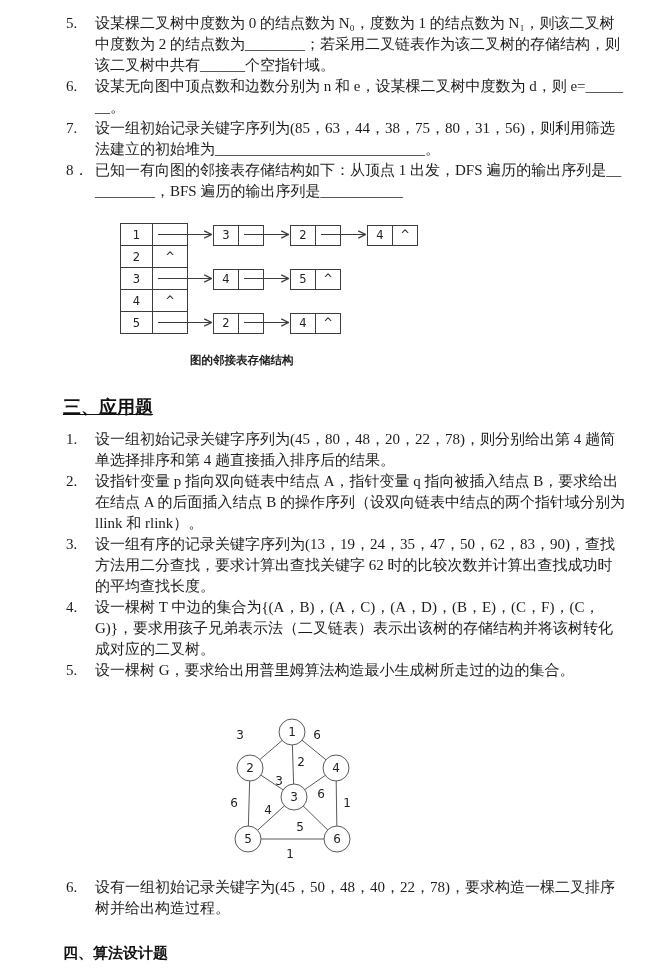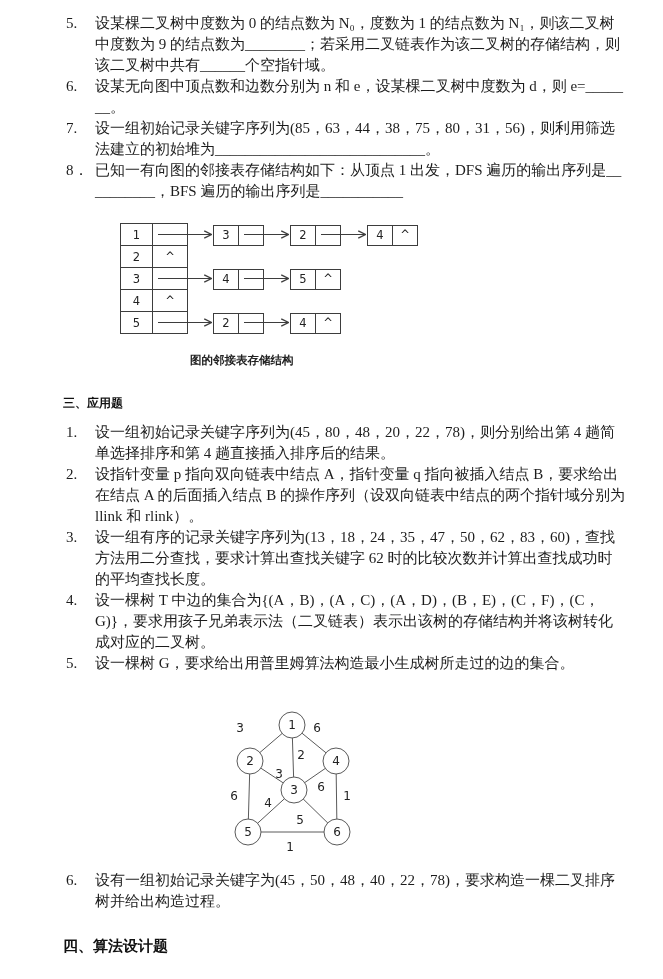--- a/index.html
+++ b/index.html
@@ -30,21 +30,21 @@
   .al-arrows { position:absolute; left:0; top:0; pointer-events:none; }
   .adj-caption {
     margin:17px 0 0 70px;
     font-family:"DejaVu Sans", sans-serif;
     font-weight:bold; font-size:11.5px; color:#222;
   }
 
   .sec-title-app {
     margin:27px 0 10px -3px;
     font-family:"DejaVu Sans", sans-serif;
-    font-weight:bold; font-size:12px; color:#111;
+    font-weight:bold; font-size:18px; color:#111;text-decoration:underline;
   }
   .sec-title-alg {
     margin:25px 0 16px -3px;
     font-family:"DejaVu Sans", sans-serif;
     font-weight:bold; font-size:15px; color:#111;
   }
 
   #graph-svg { display:block; margin:26px 0 8px 158px; }
   .g-line { stroke:#5a5a5a; stroke-width:1; }
   .g-node { fill:#ffffff; stroke:#5a5a5a; stroke-width:1; }
@@ -54,21 +54,21 @@
   }
 </style>
 </head>
 <body>
 
 <div class="doc">
 
   <ol class="qlist">
     <li class="qitem">
       <span class="qnum">5.</span>
-      <span class="qtext">设某棵二叉树中度数为 0 的结点数为 N₀，度数为 1 的结点数为 N₁，则该二叉树中度数为 9 的结点数为________；若采用二叉链表作为该二叉树的存储结构，则该二叉树中共有______个空指针域。</span>
+      <span class="qtext">设某棵二叉树中度数为 0 的结点数为 N₀，度数为 1 的结点数为 N₁，则该二叉树中度数为 2 的结点数为________；若采用二叉链表作为该二叉树的存储结构，则该二叉树中共有______个空指针域。</span>
     </li>
     <li class="qitem">
       <span class="qnum">6.</span>
       <span class="qtext">设某无向图中顶点数和边数分别为 n 和 e，设某棵二叉树中度数为 d，则 e=_______。</span>
     </li>
     <li class="qitem">
       <span class="qnum">7.</span>
       <span class="qtext">设一组初始记录关键字序列为(85，63，44，38，75，80，31，56)，则利用筛选法建立的初始堆为____________________________。</span>
     </li>
     <li class="qitem">
@@ -127,21 +127,21 @@
     <li class="qitem">
       <span class="qnum">1.</span>
       <span class="qtext">设一组初始记录关键字序列为(45，80，48，20，22，78)，则分别给出第 4 趟简单选择排序和第 4 趟直接插入排序后的结果。</span>
     </li>
     <li class="qitem">
       <span class="qnum">2.</span>
       <span class="qtext">设指针变量 p 指向双向链表中结点 A，指针变量 q 指向被插入结点 B，要求给出在结点 A 的后面插入结点 B 的操作序列（设双向链表中结点的两个指针域分别为 llink 和 rlink）。</span>
     </li>
     <li class="qitem">
       <span class="qnum">3.</span>
-      <span class="qtext">设一组有序的记录关键字序列为(13，18，24，35，47，50，62，83，60)，查找方法用二分查找，要求计算出查找关键字 62 时的比较次数并计算出查找成功时的平均查找长度。</span>
+      <span class="qtext">设一组有序的记录关键字序列为(13，19，24，35，47，50，62，83，90)，查找方法用二分查找，要求计算出查找关键字 62 时的比较次数并计算出查找成功时的平均查找长度。</span>
     </li>
     <li class="qitem">
       <span class="qnum">4.</span>
       <span class="qtext">设一棵树 T 中边的集合为{(A，B)，(A，C)，(A，D)，(B，E)，(C，F)，(C，G)}，要求用孩子兄弟表示法（二叉链表）表示出该树的存储结构并将该树转化成对应的二叉树。</span>
     </li>
     <li class="qitem">
       <span class="qnum">5.</span>
       <span class="qtext">设一棵树 G，要求给出用普里姆算法构造最小生成树所走过的边的集合。</span>
     </li>
   </ol>

